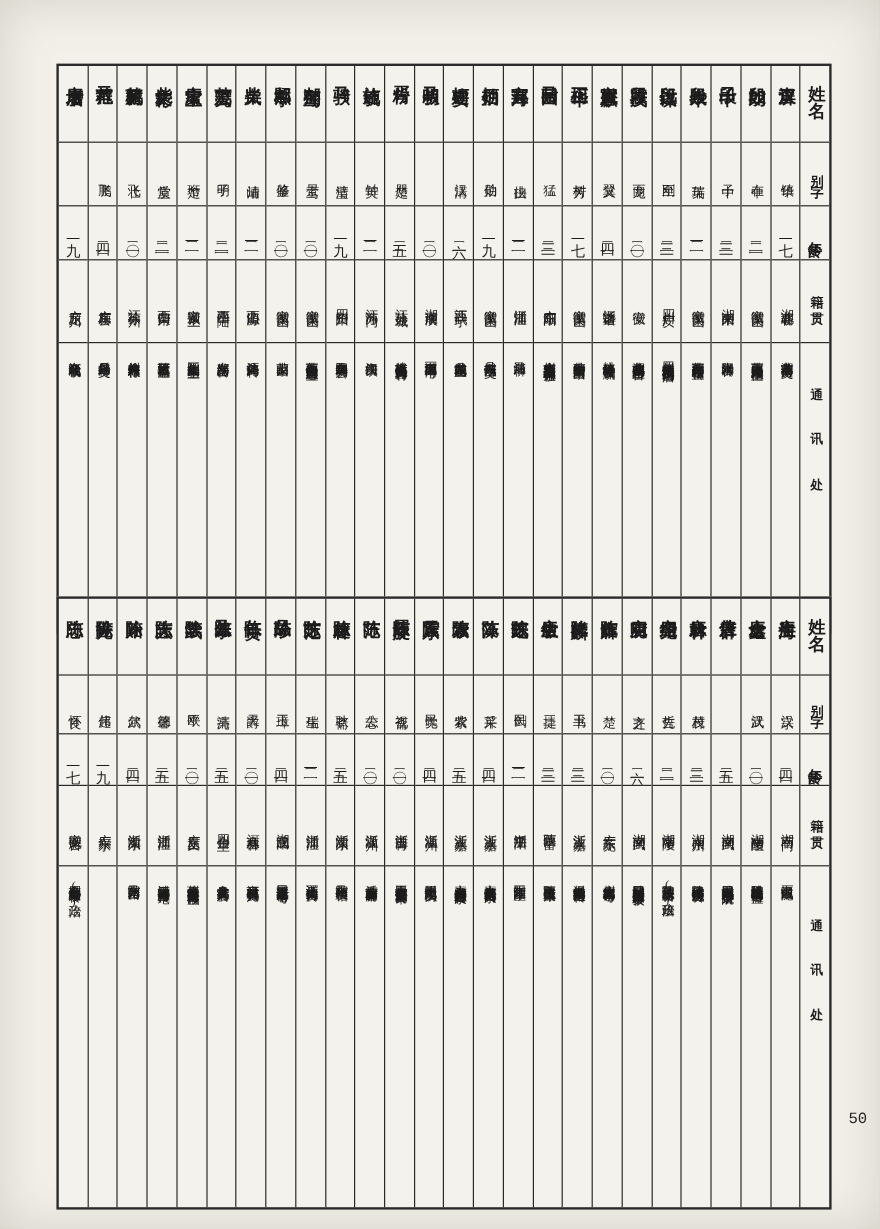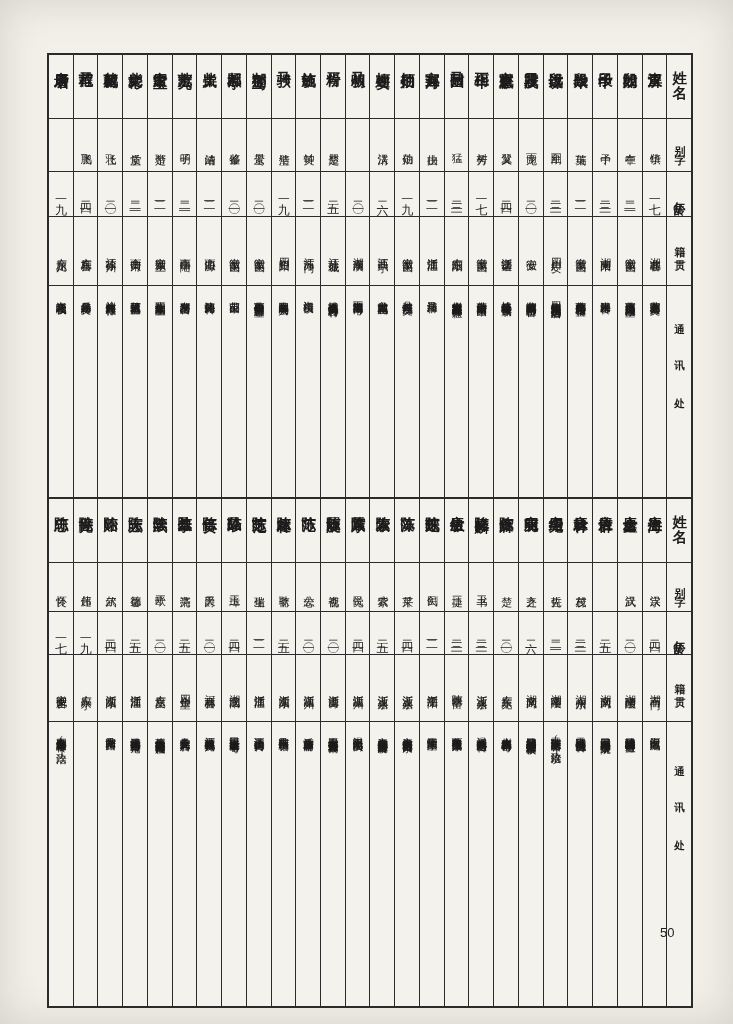--- a/index.html
+++ b/index.html
@@ -60,23 +60,23 @@
   
   .hcell .vt{font-weight:bold;font-size:13.5px;}
   .hcell.name .vt{letter-spacing:0.9em;}
   .hcell.zi .vt{letter-spacing:0.7em;}
   .hcell.age .vt{letter-spacing:0.25em;}
   .hcell.native .vt{letter-spacing:1.3em;}
   .hcell.addr .vt{letter-spacing:3.6em;font-weight:bold;}
   .top .hcell.addr{padding-top:28px;}
   .bottom .hcell.addr{padding-top:34px;}
   .page-number{
-    position:absolute;left:660px;top:925px;
+    position:absolute;left:707px;top:925px;
     font-size:13px;color:#222;
-    font-family:Liberation Sans, sans-serif;
+    font-family:Liberation Mono, monospace;
   }
 </style>
 </head>
 <body>
 
 <div class="page">
   <div class="vtable top" id="table-0">
       <div class="vcol">
         <div class="cell hcell name">
           <span class="vt">姓名</span>

